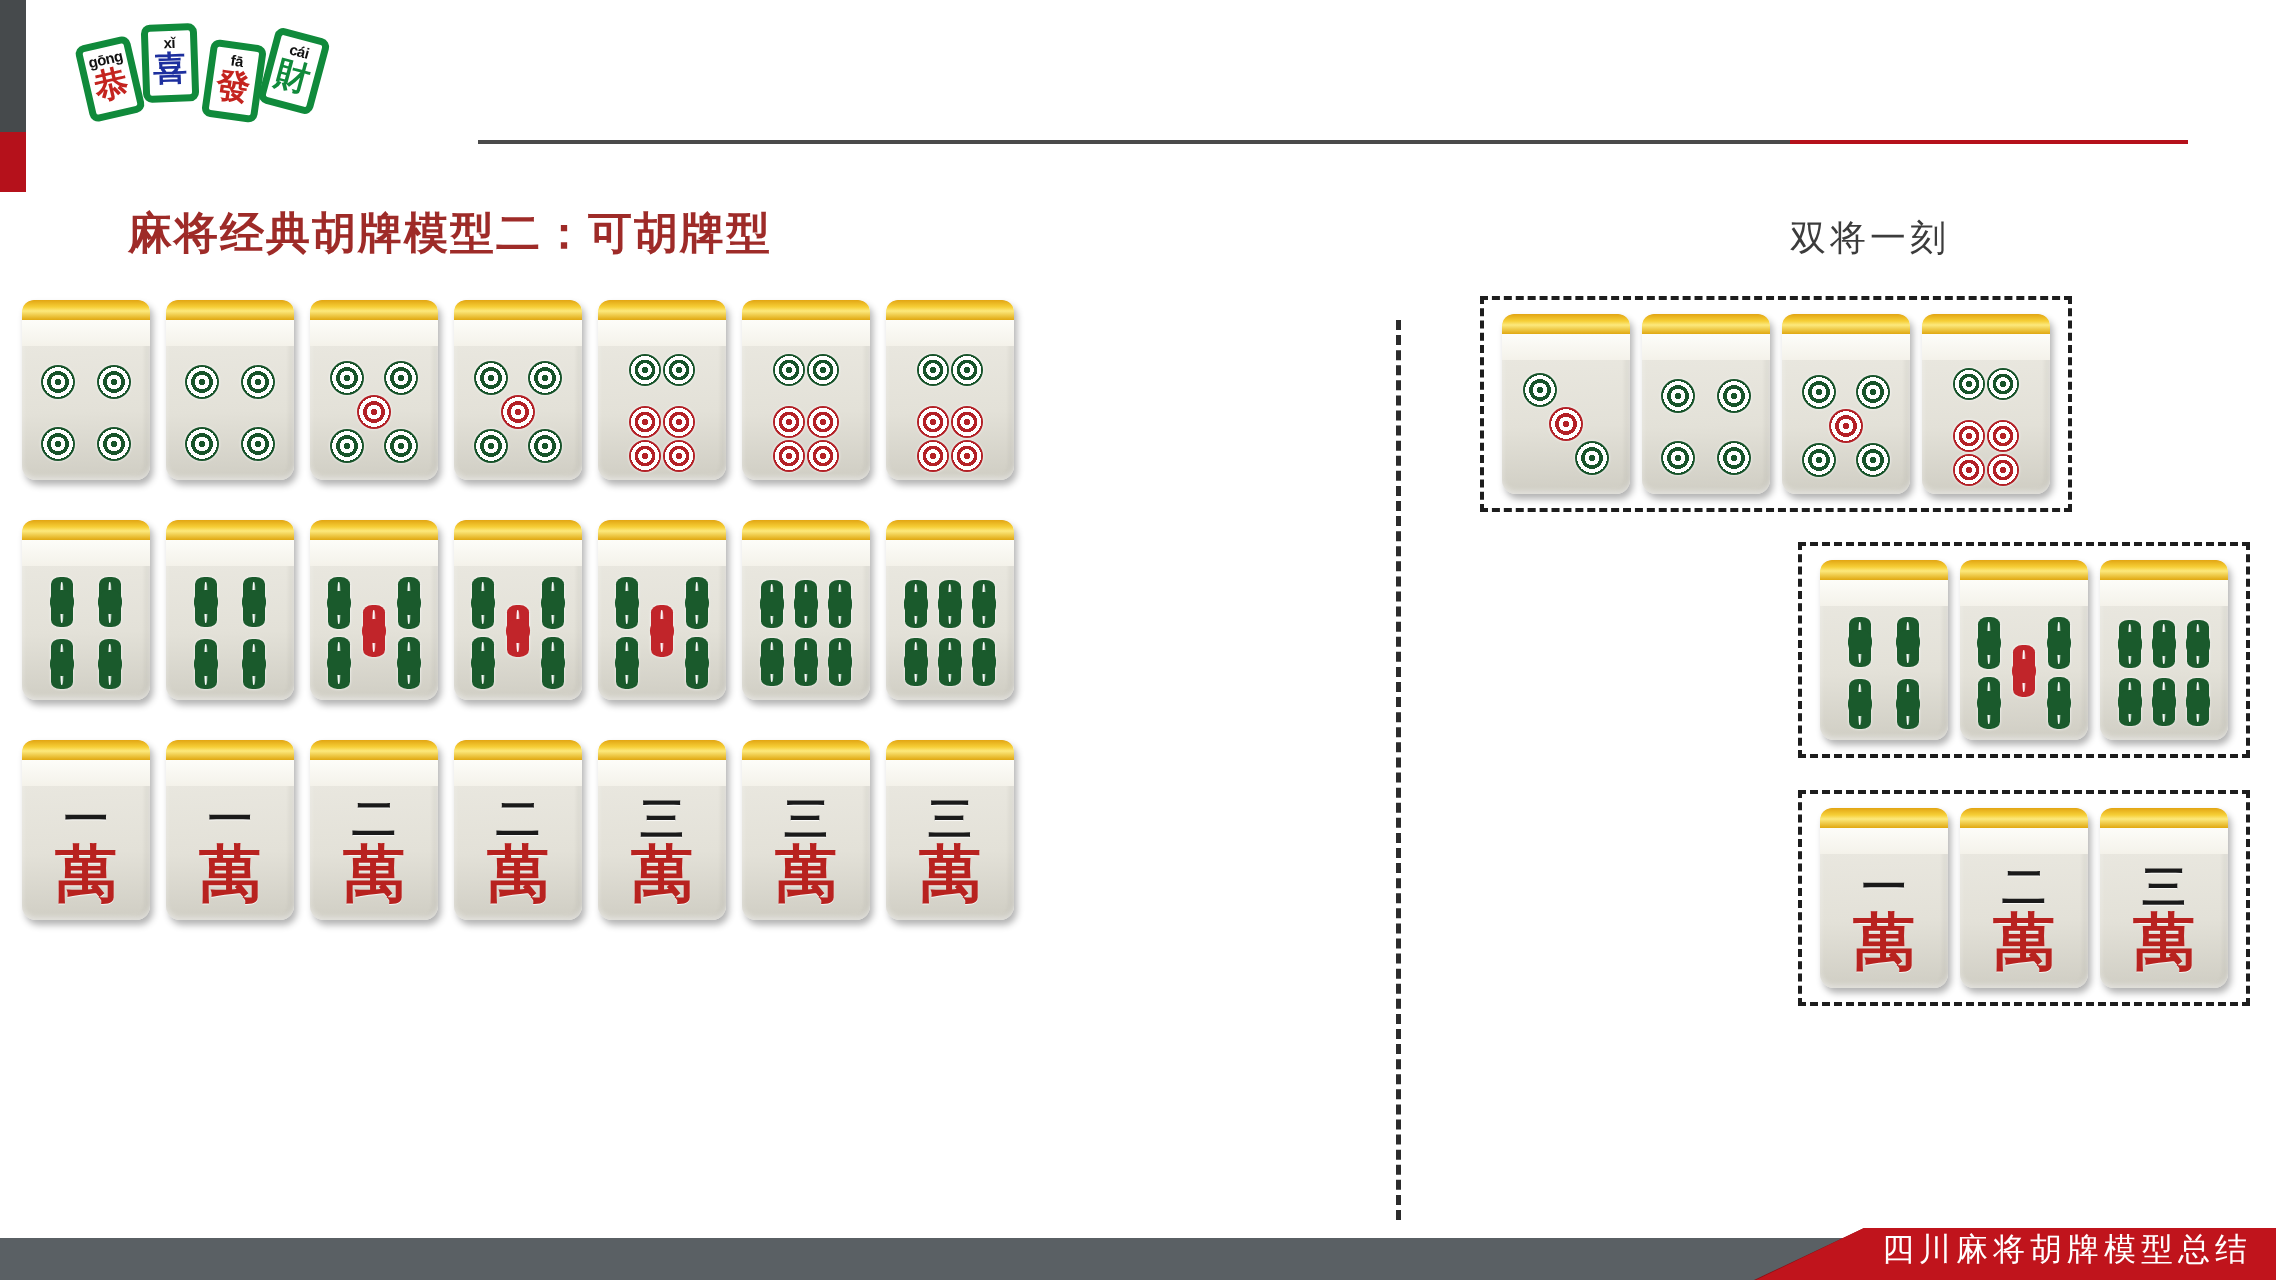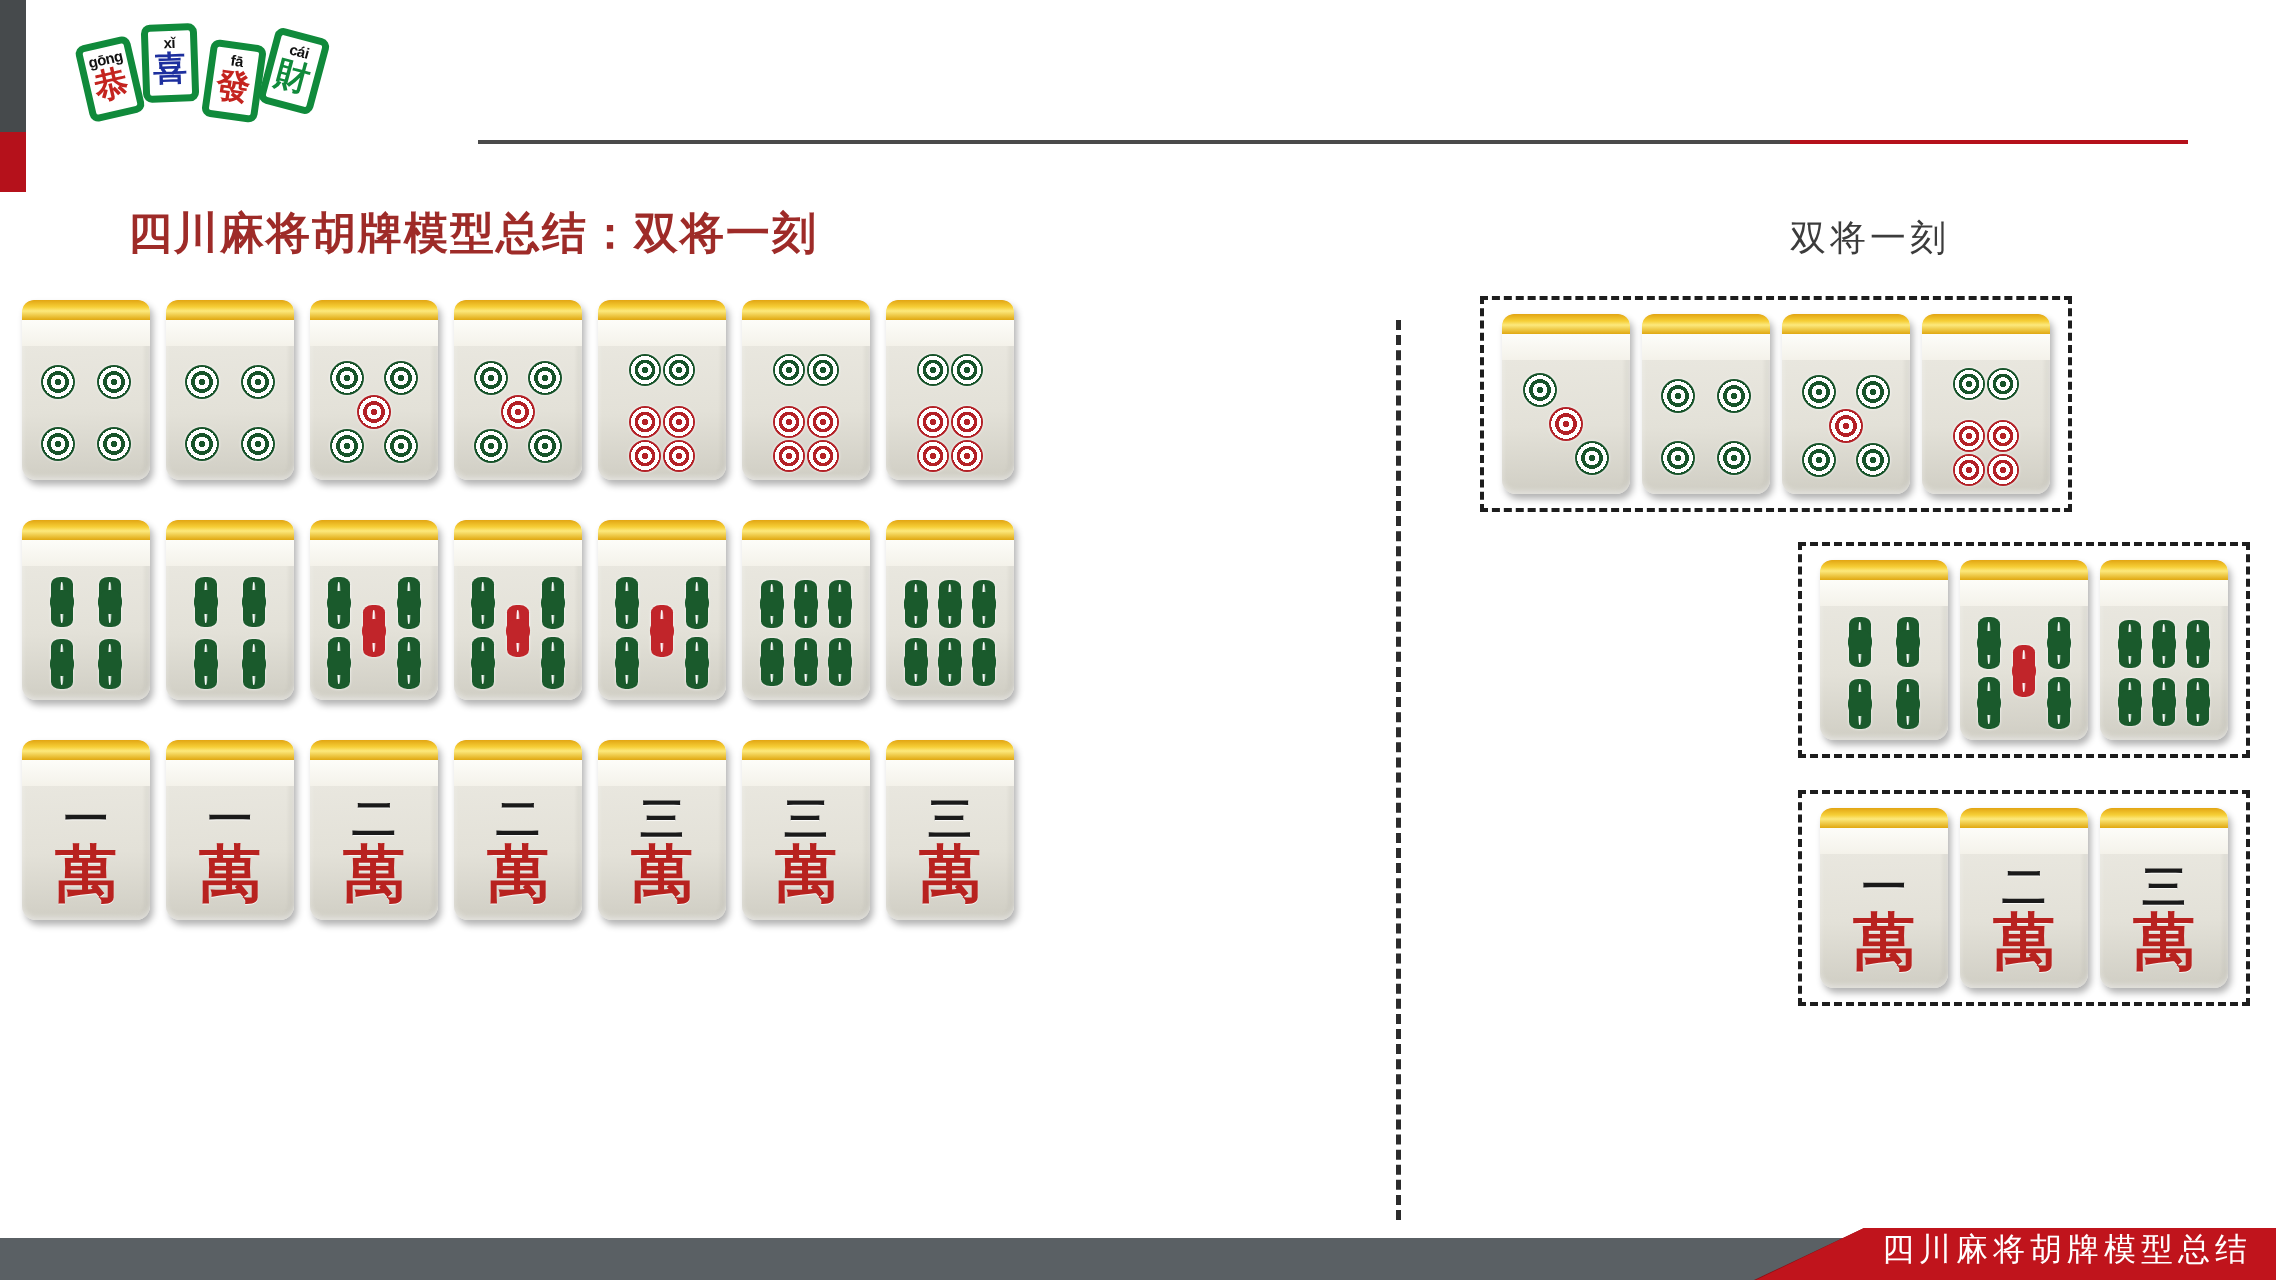--- a/index.html
+++ b/index.html
@@ -254,21 +254,21 @@
     <div class="logo-tile lt2">
       <span class="py">fā</span>
       <span class="hz" style="color: rgb(196, 36, 31);">發</span>
     </div>
     <div class="logo-tile lt3">
       <span class="py">cái</span>
       <span class="hz" style="color: rgb(16, 138, 59);">財</span>
     </div>
   </div>
 
-<div class="slide-title">四川麻将胡牌模型总结：双将一刻</div>
+<div class="slide-title">麻将经典胡牌模型二：可胡牌型</div>
 <div class="right-title">双将一刻</div>
 
 <div class="v-divider"></div>
 
 <div class="left-pane" id="left-pane">
     <div class="hand-row">
       <div class="tile">
         <div class="tile-face">
           <div class="dots-grid">
             <div class="dots-row" style="gap: 22px;">

